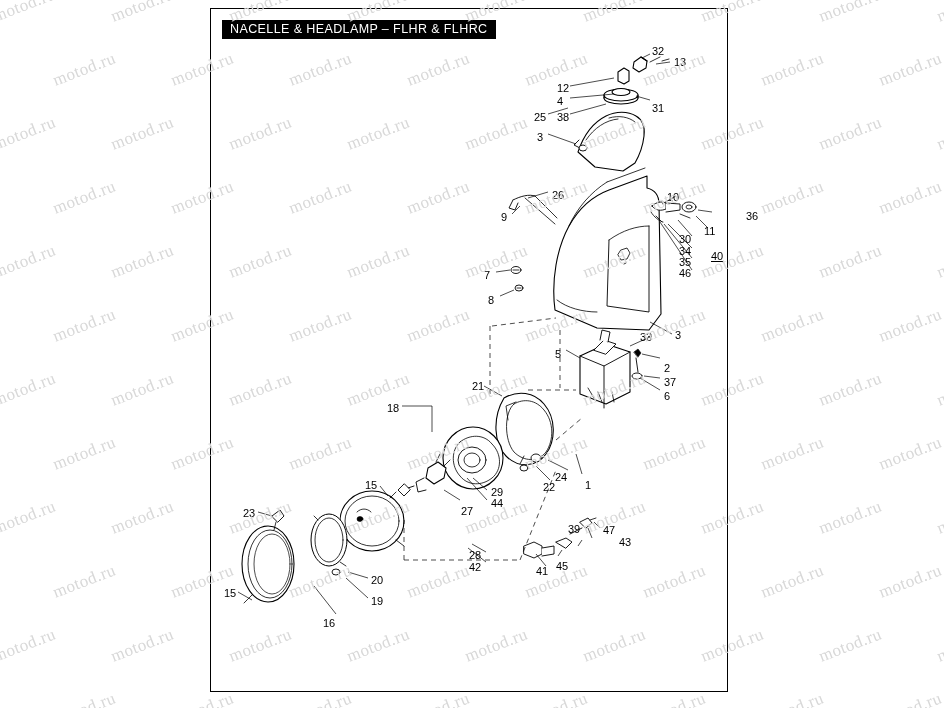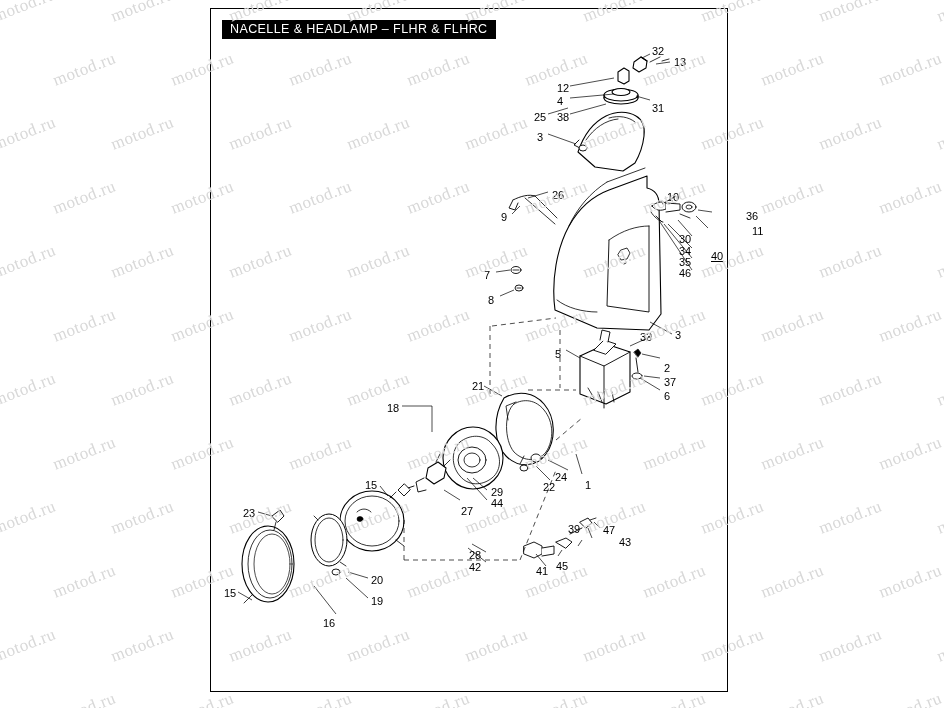--- a/index.html
+++ b/index.html
@@ -372,21 +372,21 @@
       <div class="lbl" style="left: 557px; top: 83px;">12</div>
       <div class="lbl" style="left: 652px; top: 103px;">31</div>
       <div class="lbl" style="left: 557px; top: 96px;">4</div>
       <div class="lbl" style="left: 534px; top: 112px;">25</div>
       <div class="lbl" style="left: 557px; top: 112px;">38</div>
       <div class="lbl" style="left: 537px; top: 132px;">3</div>
       <div class="lbl" style="left: 552px; top: 190px;">26</div>
       <div class="lbl" style="left: 667px; top: 192px;">10</div>
       <div class="lbl" style="left: 714px; top: 211px; margin-left: 32px;">36</div>
       <div class="lbl" style="left: 501px; top: 212px;">9</div>
-      <div class="lbl" style="left: 752px; top: 226px; text-align: right;">11</div>
+      <div class="lbl" style="left: 704px; top: 226px; text-align: right;">11</div>
       <div class="lbl" style="left: 679px; top: 234px;">30</div>
       <div class="lbl" style="left: 711px; top: 251px; text-decoration: underline;">40</div>
       <div class="lbl" style="left: 679px; top: 246px;">34</div>
       <div class="lbl" style="left: 679px; top: 257px;">35</div>
       <div class="lbl" style="left: 679px; top: 268px;">46</div>
       <div class="lbl" style="left: 484px; top: 270px;">7</div>
       <div class="lbl" style="left: 488px; top: 295px;">8</div>
       <div class="lbl" style="left: 640px; top: 332px;">33</div>
       <div class="lbl" style="left: 675px; top: 330px;">3</div>
       <div class="lbl" style="left: 555px; top: 349px;">5</div>

